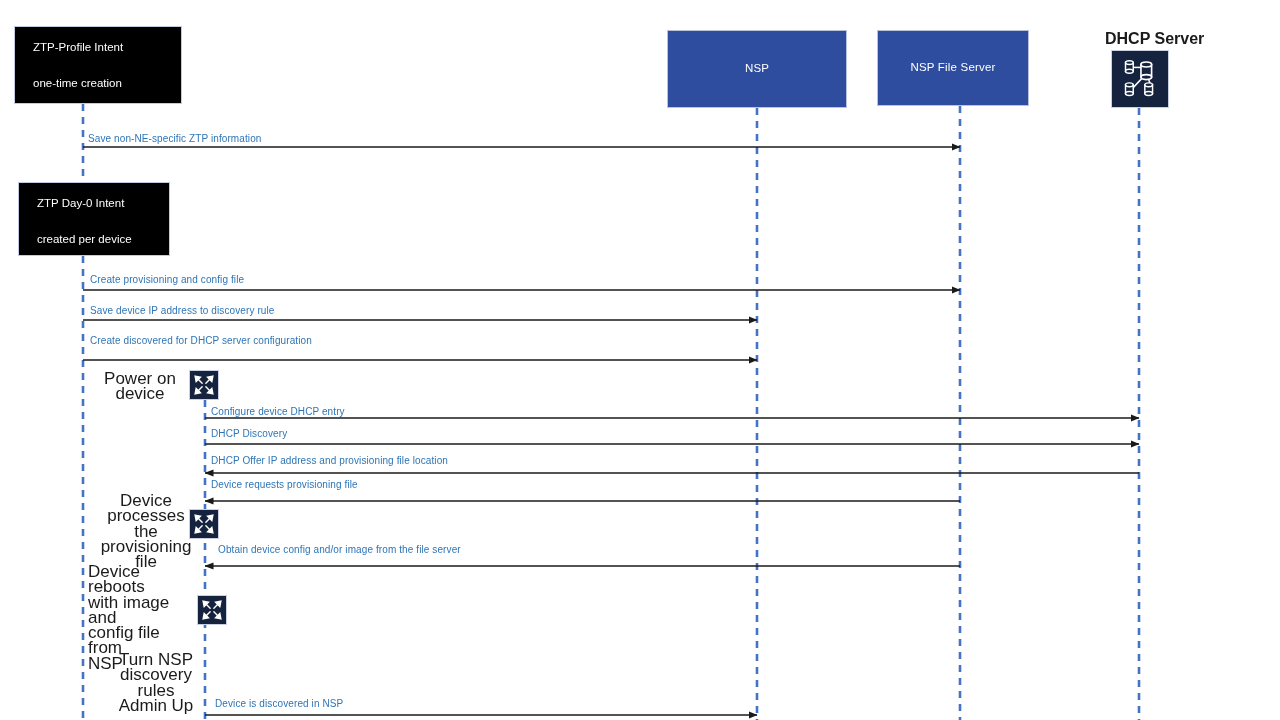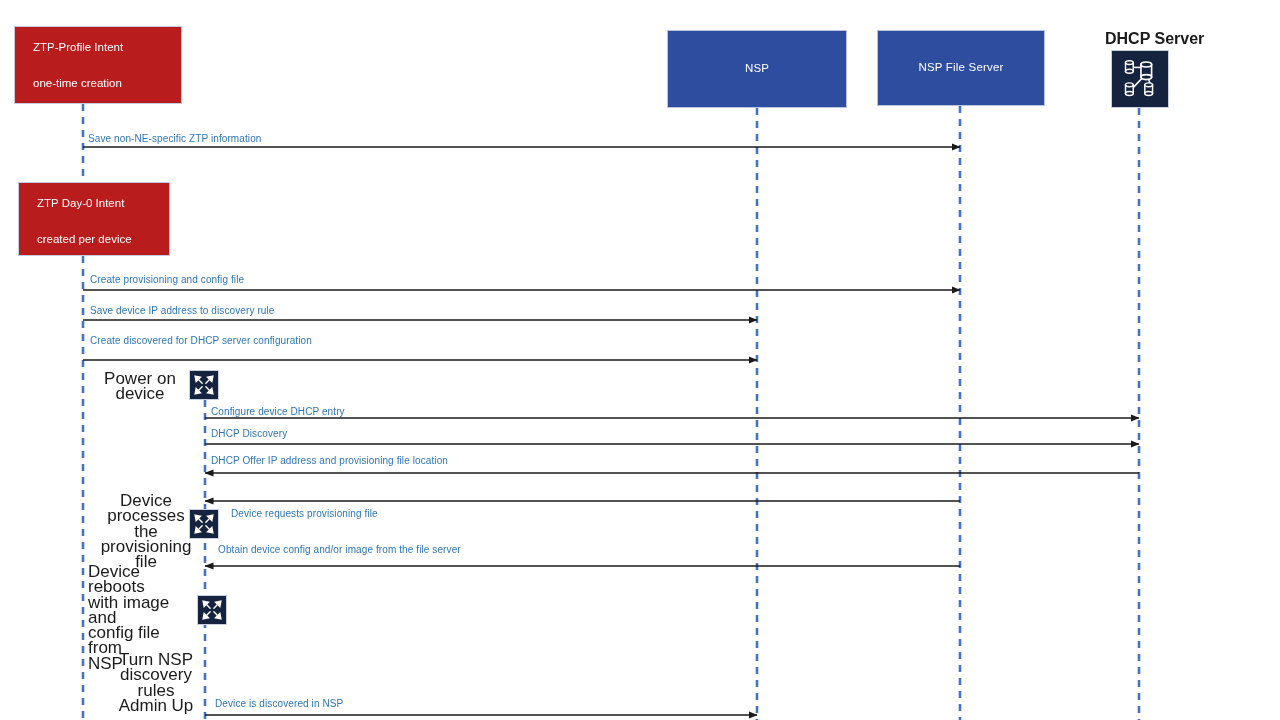--- a/index.html
+++ b/index.html
@@ -43,21 +43,21 @@
     letter-spacing: .2px;
   }
   .actor-box .actor-label {
     text-align: center;
     line-height: 1.15;
   }
 
   
   .intent-box {
     position: absolute;
-    background: #b91c1c;
+    background: #000000;
     border: 1px solid #c2cbe2;
     box-sizing: border-box;
     color: #ffffff;
     font-size: 11.5px;
     padding: 14px 0 0 18px;
   }
   .intent-box .line1 { display: block; margin-bottom: 24px; }
   .intent-box .line2 { display: block; }
 
   
@@ -150,21 +150,21 @@
         <span class="line1">ZTP-Profile Intent</span>
         <span class="line2">one-time creation</span>
       </div>
       <div class="intent-box" style="left: 18px; top: 182px; width: 152px; height: 74px;">
         <span class="line1">ZTP Day-0 Intent</span>
         <span class="line2">created per device</span>
       </div>
       <div class="actor-box" style="left: 667px; top: 30px; width: 180px; height: 78px;">
         <span class="actor-label">NSP</span>
       </div>
-      <div class="actor-box" style="left: 877px; top: 30px; width: 168px; height: 76px;">
+      <div class="actor-box" style="left: 877px; top: 30px; width: 152px; height: 76px;">
         <span class="actor-label">NSP File Server</span>
       </div>
       <div class="dhcp-icon" style="left: 1111px; top: 50px;">
         <svg viewBox="0 0 58 58" xmlns="http://www.w3.org/2000/svg">
           <g stroke="#ffffff" stroke-width="1.6" fill="none">
             <line x1="19" y1="17" x2="33" y2="17"></line>
             <line x1="20" y1="40" x2="35" y2="24"></line>
             <line x1="36" y1="24" x2="41" y2="38"></line>
           </g>
           <g fill="#16233f" stroke="#ffffff" stroke-width="1.7">
@@ -237,21 +237,21 @@
     </div>
 
   <div id="messages-layer">
       <div class="msg-label" style="left: 88px; top: 133px;">Save non-NE-specific ZTP information</div>
       <div class="msg-label" style="left: 90px; top: 274px;">Create provisioning and config file</div>
       <div class="msg-label" style="left: 90px; top: 305px;">Save device IP address to discovery rule</div>
       <div class="msg-label" style="left: 90px; top: 335px;">Create discovered for DHCP server configuration</div>
       <div class="msg-label" style="left: 211px; top: 406px;">Configure device DHCP entry</div>
       <div class="msg-label" style="left: 211px; top: 428px;">DHCP Discovery</div>
       <div class="msg-label" style="left: 211px; top: 455px;">DHCP Offer  IP address and provisioning file location</div>
-      <div class="msg-label" style="left: 211px; top: 508px; margin-left: 20px;">Device requests provisioning file</div>
+      <div class="msg-label" style="left: 211px; top: 479px;">Device requests provisioning file</div>
       <div class="msg-label" style="left: 218px; top: 544px;">Obtain device config and/or image from the file server</div>
       <div class="msg-label" style="left: 215px; top: 698px;">Device is discovered in NSP</div>
     </div>
 
   <div id="notes-layer">
       <div class="note-text note-center" style="left: 100px; top: 371px; width: 80px;">Power on
 device</div>
       <div class="note-text note-center" style="left: 100px; top: 493px; width: 92px;">Device
 processes the
 provisioning

